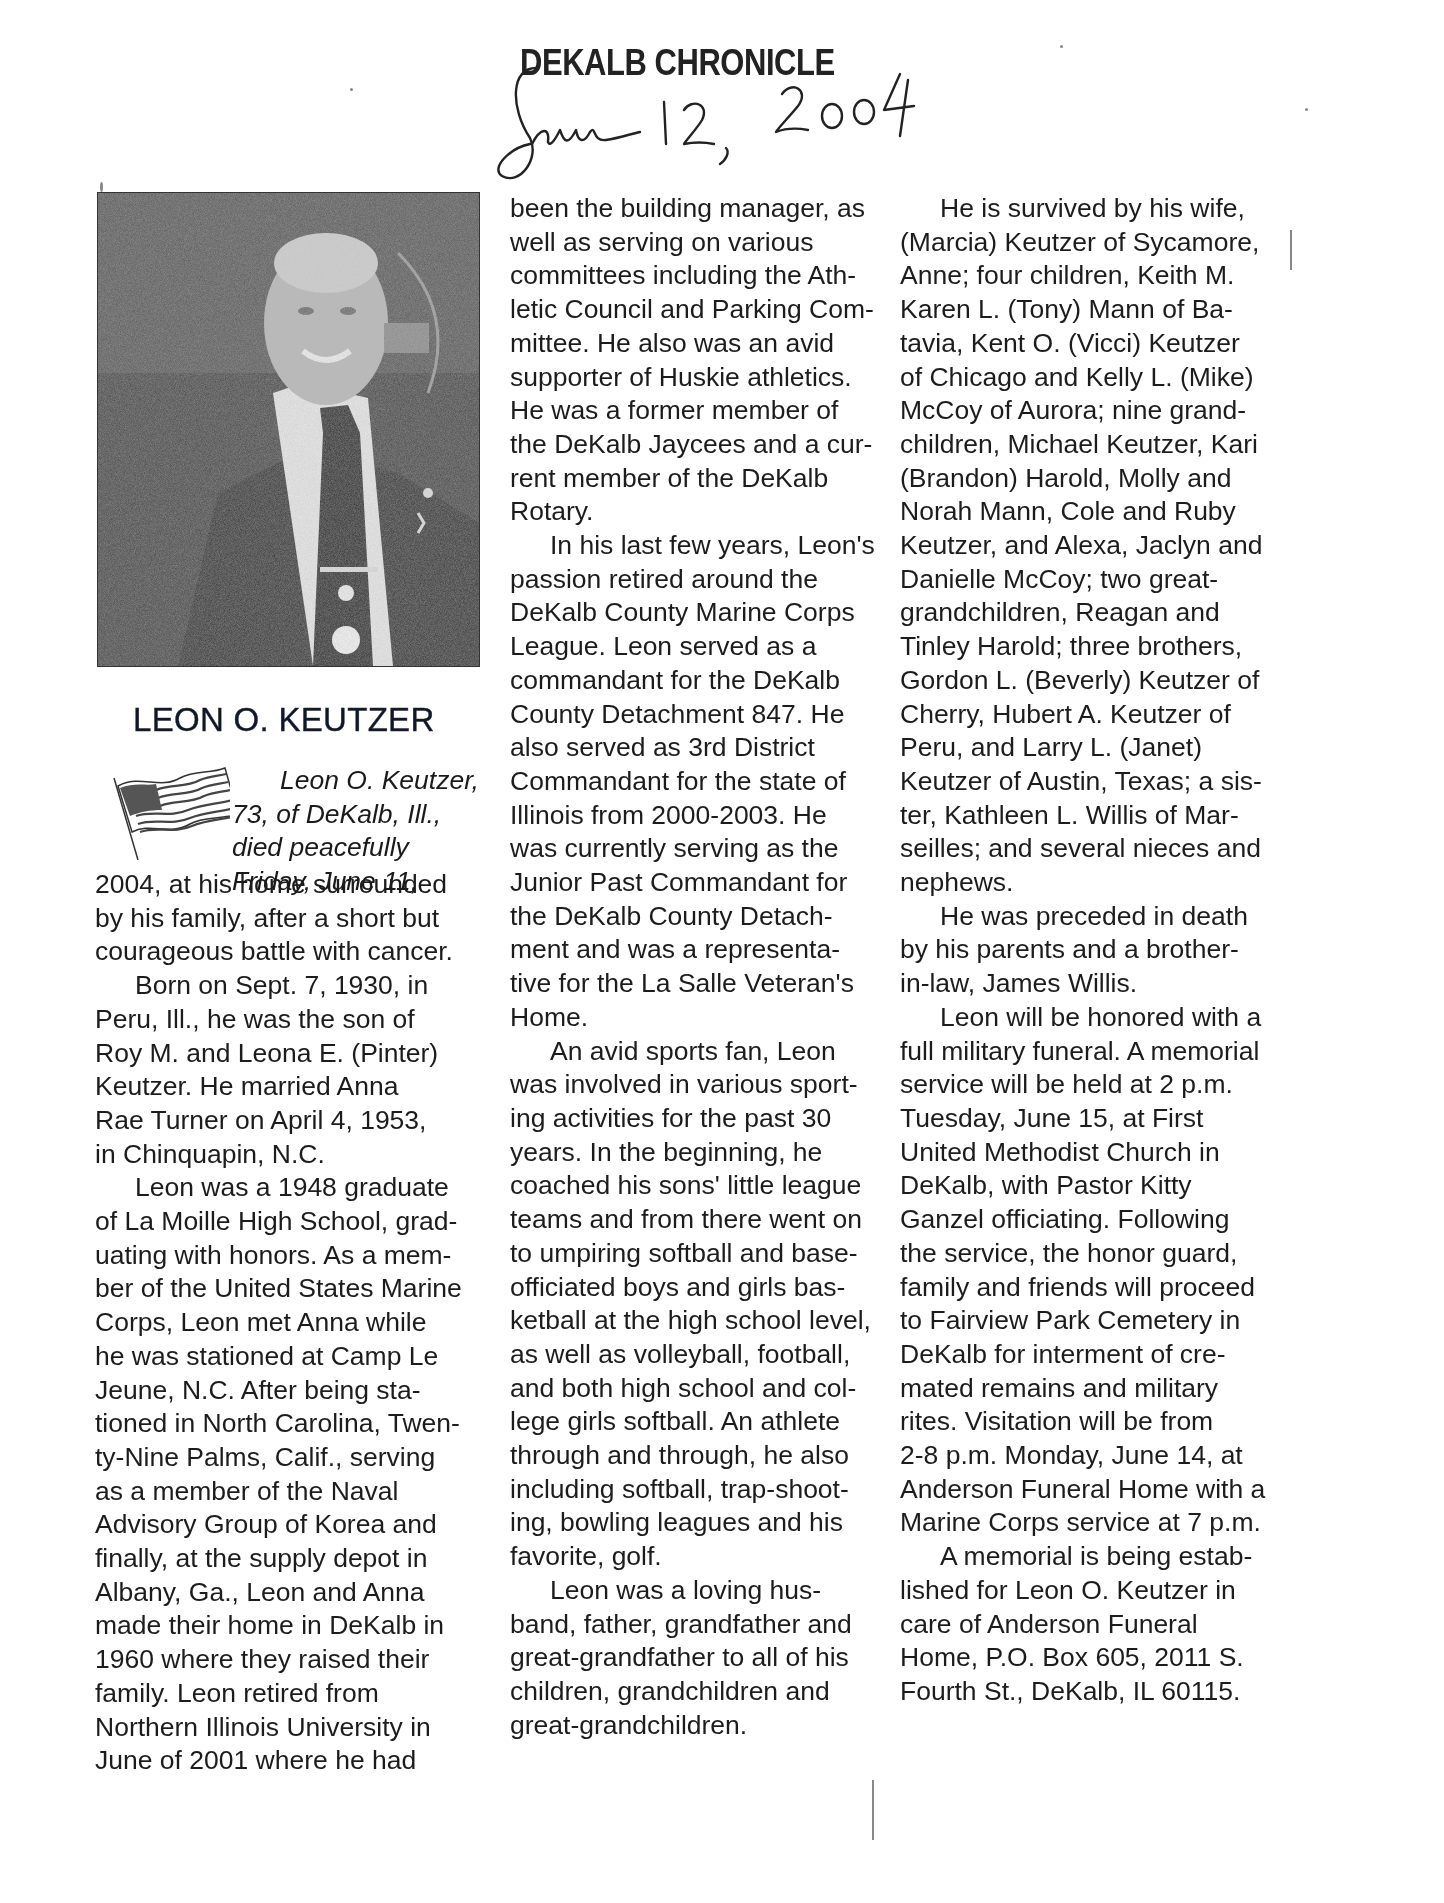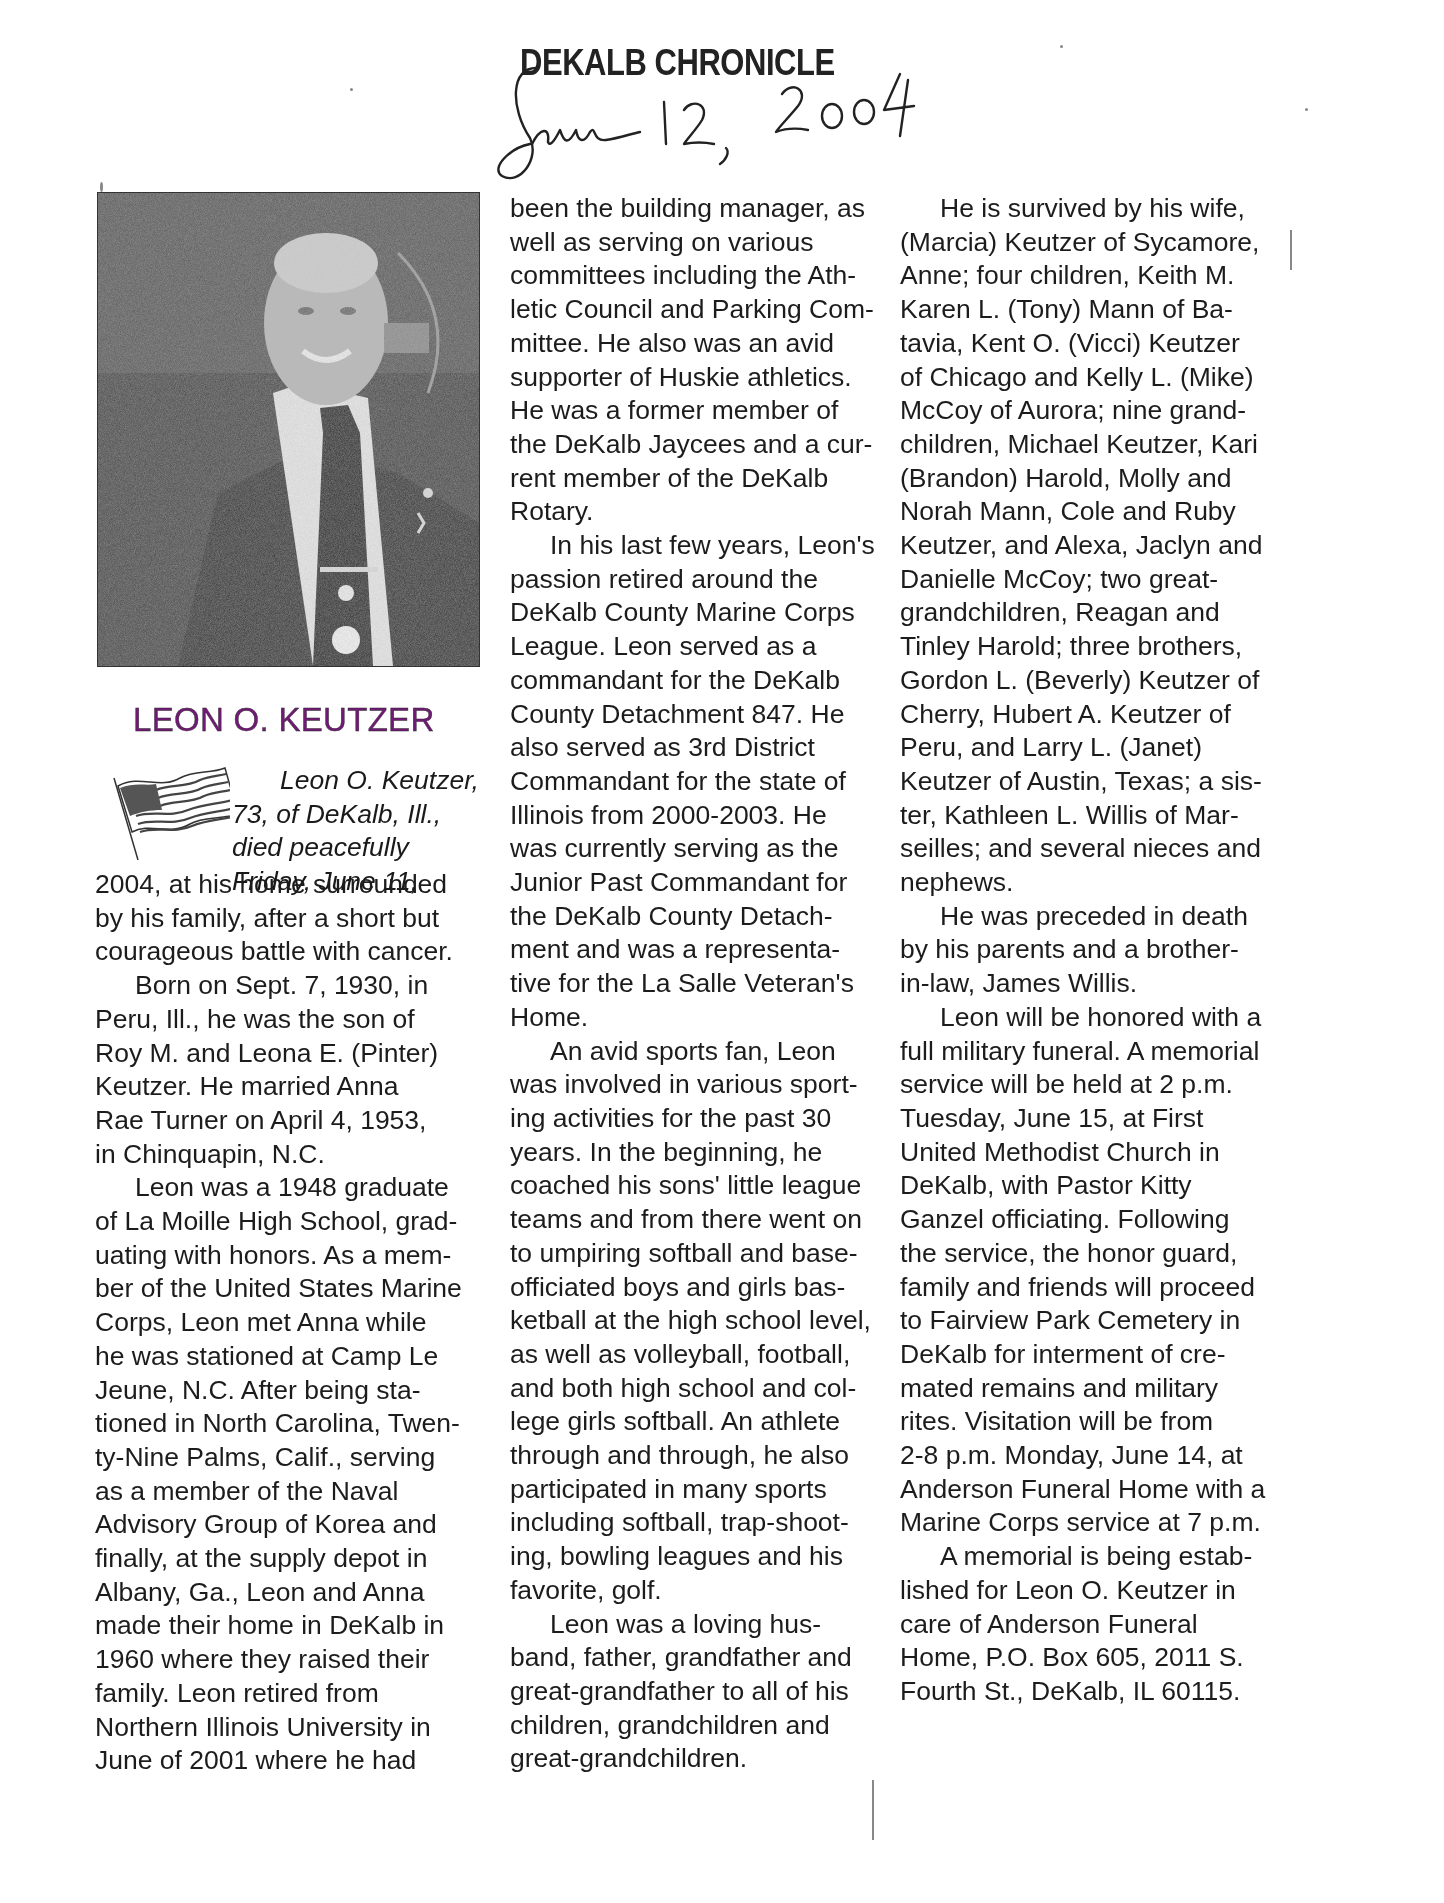--- a/index.html
+++ b/index.html
@@ -13,21 +13,21 @@
   .photo { position:absolute; left:97px; top:192px; width:381px; height:473px;
            background:#555; overflow:hidden; border:1px solid #333; }
   .photo svg { width:100%; height:100%; display:block; }
   .col { position:absolute; font-size:26.5px; line-height:33.7px; color:#1c1c1c; }
   .col .ln { display:block; white-space:nowrap; }
   .col .ind { padding-left:40px; }
   .col-left { left:95px; top:868px; width:390px; }
   .col-mid { left:486px; top:192px; width:390px;margin-left:24px; }
   .col-right { left:900px; top:192px; width:400px; }
   .obit-name { position:absolute; left:133px; top:701px; font-size:33px; font-weight:normal;
-               letter-spacing:0.3px; color:#701a75; font-family:"Liberation Sans", sans-serif;
+               letter-spacing:0.3px; color:#0f172a; font-family:"Liberation Sans", sans-serif;
                -webkit-text-stroke:0.4px #2a2a2a; }
   .flag { position:absolute; left:100px; top:760px; width:130px; height:100px; }
   .flag svg { width:100%; height:100%; }
   .lead { position:absolute; left:232px; top:764px; font-size:26.5px; line-height:33.7px;font-style:italic; }
   .lead .ln { display:block; white-space:nowrap; }
   .lead .first { padding-left:48px; }
   .speck { position:absolute; background:#888; border-radius:50%; }
 </style>
 </head>
 <body>
@@ -186,21 +186,20 @@
   <span class="ln">years. In the beginning, he</span>
   <span class="ln">coached his sons' little league</span>
   <span class="ln">teams and from there went on</span>
   <span class="ln">to umpiring softball and base-</span>
   <span class="ln">officiated boys and girls bas-</span>
   <span class="ln">ketball at the high school level,</span>
   <span class="ln">as well as volleyball, football,</span>
   <span class="ln">and both high school and col-</span>
   <span class="ln">lege girls softball. An athlete</span>
   <span class="ln">through and through, he also</span>
-  <span class="ln">participated in many sports</span>
   <span class="ln">including softball, trap-shoot-</span>
   <span class="ln">ing, bowling leagues and his</span>
   <span class="ln">favorite, golf.</span>
   <span class="ln ind">Leon was a loving hus-</span>
   <span class="ln">band, father, grandfather and</span>
   <span class="ln">great-grandfather to all of his</span>
   <span class="ln">children, grandchildren and</span>
   <span class="ln">great-grandchildren.</span>
 </div>
 

